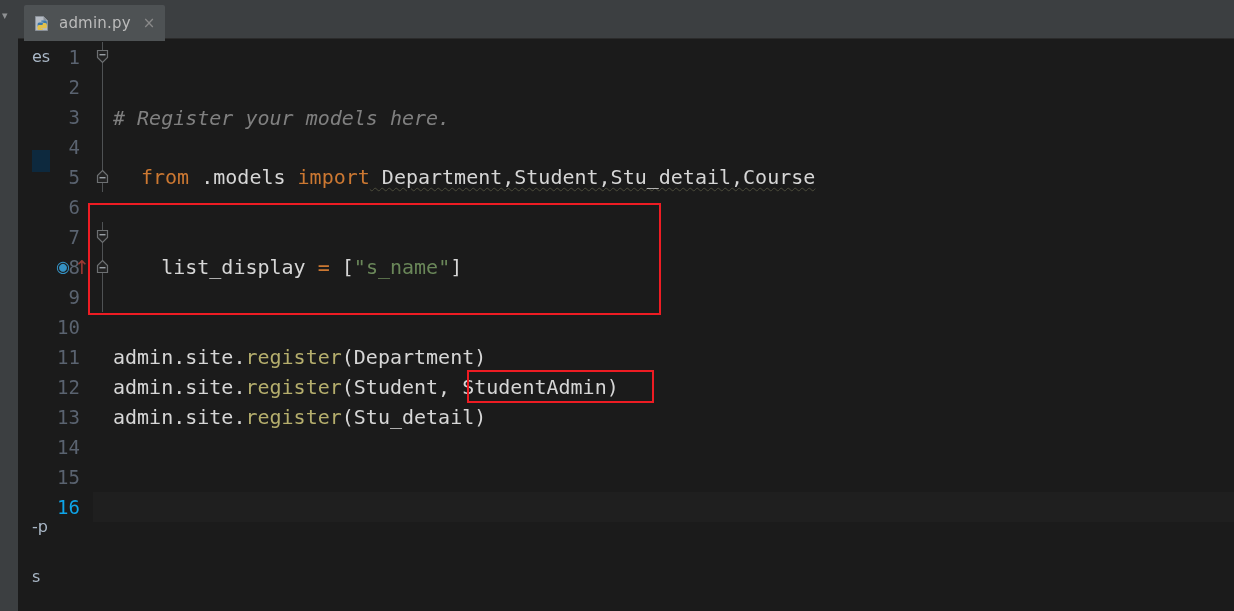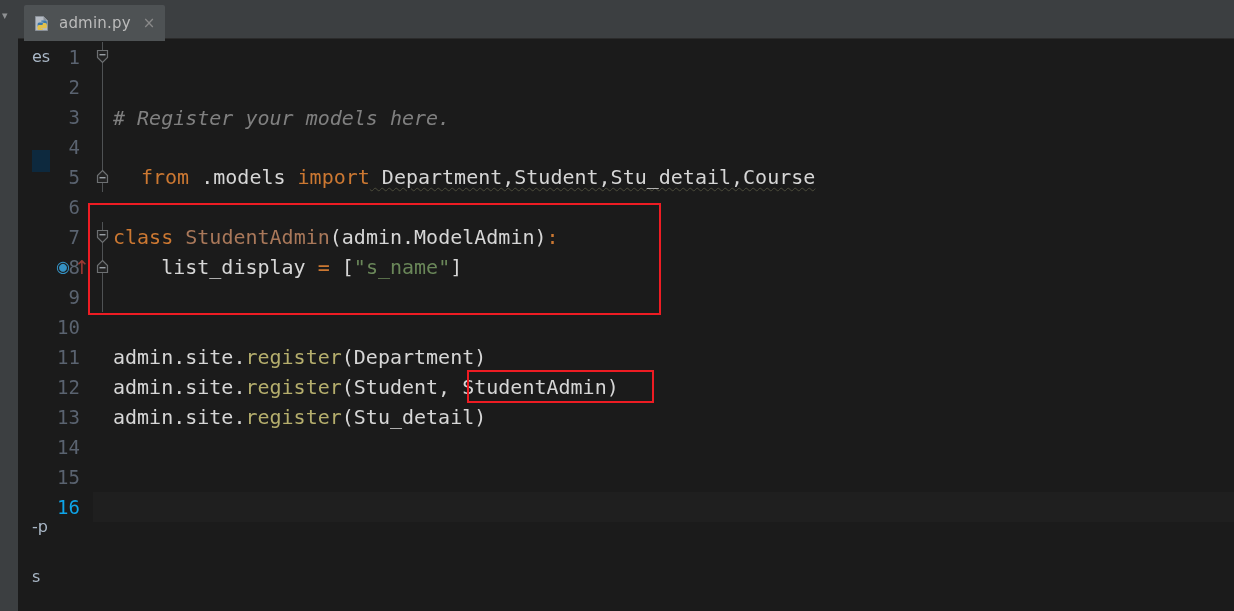--- a/index.html
+++ b/index.html
@@ -170,21 +170,20 @@
           <path d="M7.5 1.5 l5 5 v7 h-10 v-7 z" fill="#232323" stroke="#6d7072" stroke-width="1.2"></path>
           <rect x="4.5" y="8" width="6" height="1.4" fill="#9aa0a6"></rect>
         </svg></div>
     </div>
   <div id="code">
       <div class="code-line" style="top: 33px;"></div>
       <div class="code-line" style="top: 64px;"><span class="cmt"># Register your models here.</span></div>
       <div class="code-line" style="top: 93px;"></div>
       <div class="code-line" style="top: 123px; margin-left: 28px;"><span class="kw">from</span><span class="plain"> .models </span><span class="kw">import</span><span class="plain squig"> Department,Student,Stu_detail,Course</span></div>
       <div class="code-line" style="top: 153px;"></div>
-      <div class="code-line" style="top: 183px;"><span class="kw">class</span><span class="plain"> </span><span class="cls">StudentAdmin</span><span class="plain">(admin.ModelAdmin)</span><span class="kw">:</span></div>
       <div class="code-line" style="top: 213px;"><span class="plain">    list_display </span><span class="kw">=</span><span class="plain"> [</span><span class="str">"s_name"</span><span class="plain">]</span></div>
       <div class="code-line" style="top: 243px;"></div>
       <div class="code-line" style="top: 273px;"></div>
       <div class="code-line" style="top: 303px;"><span class="plain">admin.site.</span><span class="fn">register</span><span class="plain">(Department)</span></div>
       <div class="code-line" style="top: 333px;"><span class="plain">admin.site.</span><span class="fn">register</span><span class="plain">(Student, StudentAdmin)</span></div>
       <div class="code-line" style="top: 363px;"><span class="plain">admin.site.</span><span class="fn">register</span><span class="plain">(Stu_detail)</span></div>
       <div class="code-line" style="top: 423px;"></div>
       <div class="code-line" style="top: 453px;"></div>
     </div>
 <div class="gutter-icon" style="top: 216px; left: 38px; color: rgb(53, 146, 196); font-size: 16px; line-height: 24px; font-family: &quot;DejaVu Sans&quot;, sans-serif;">◉</div>

